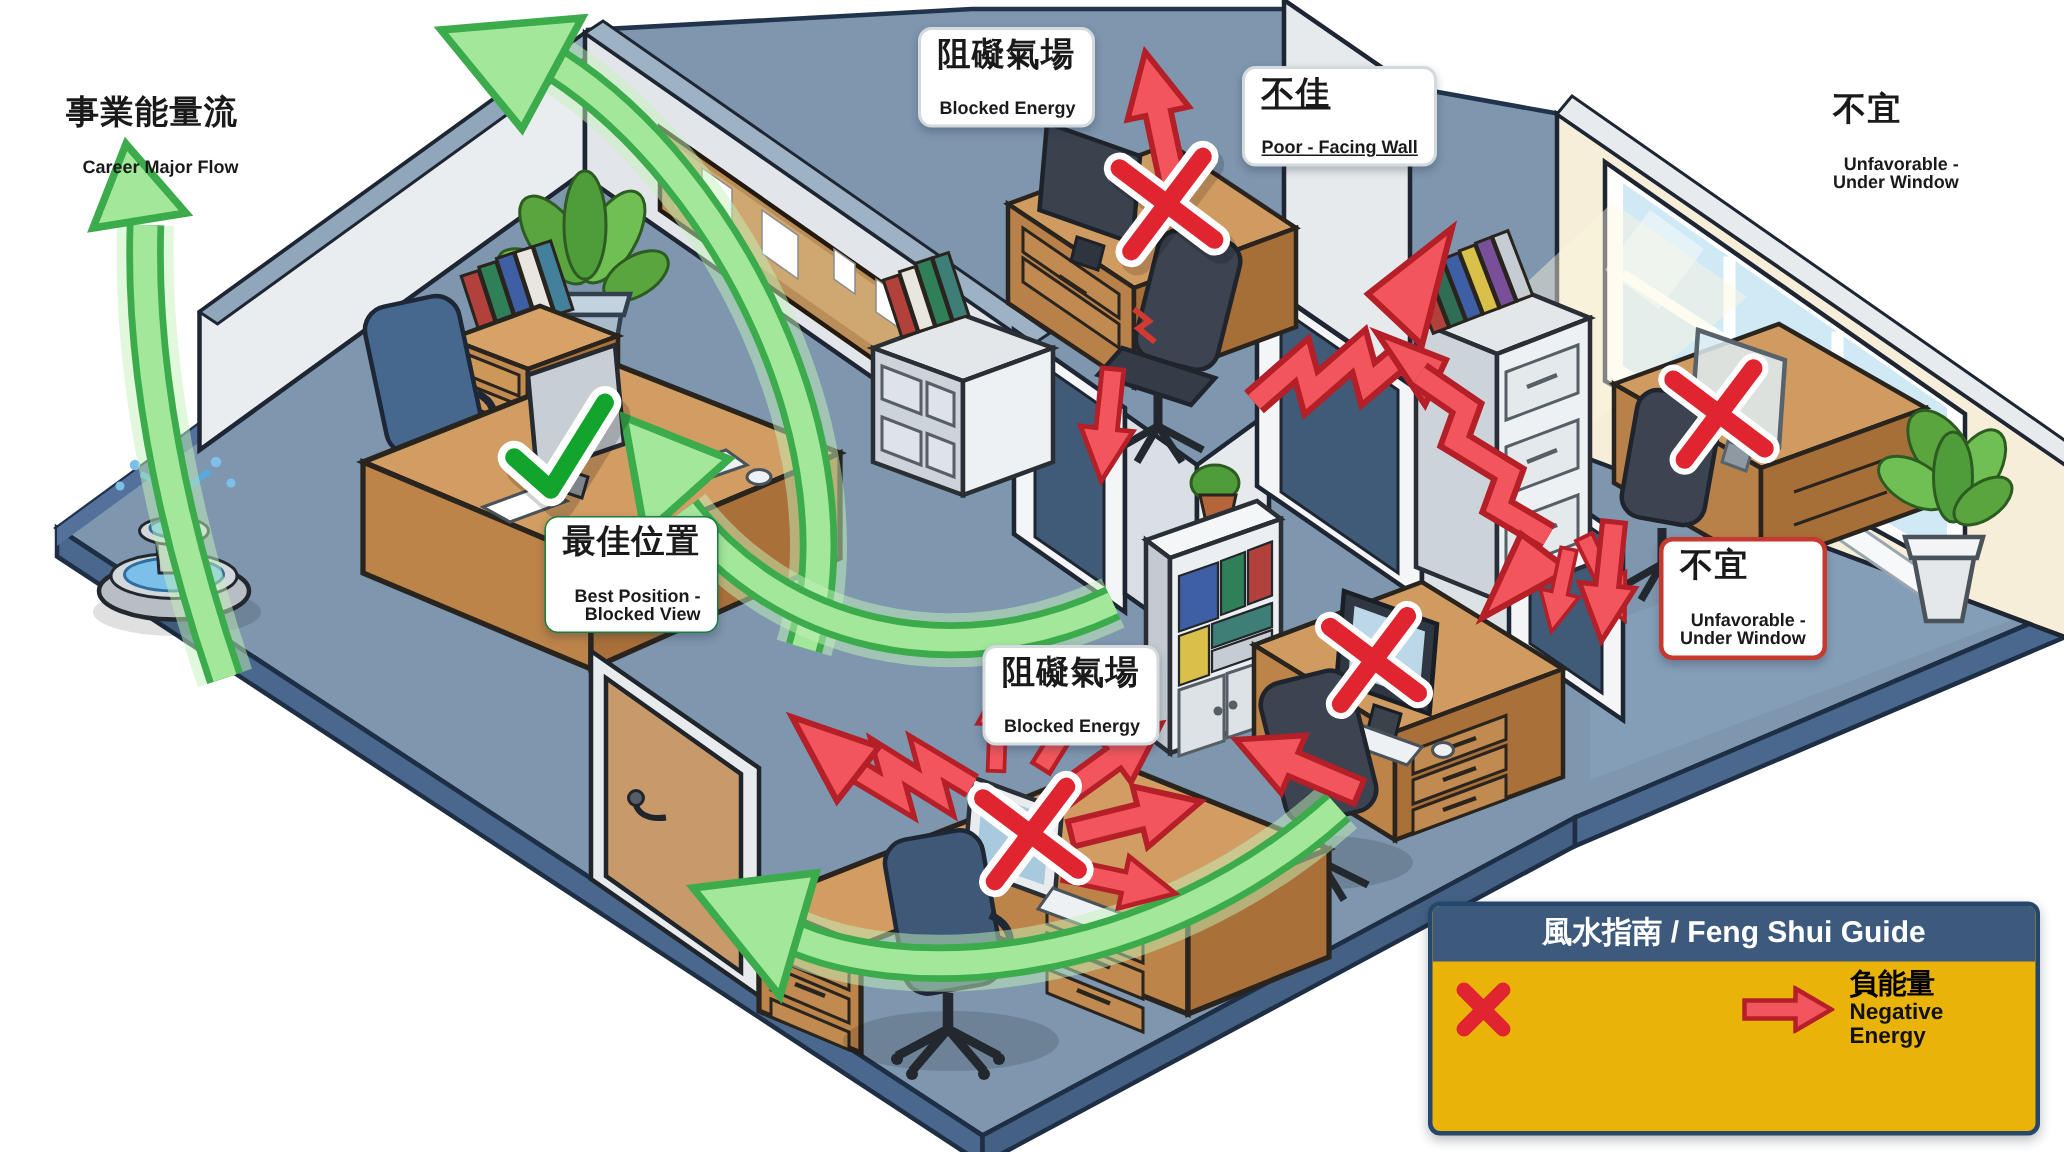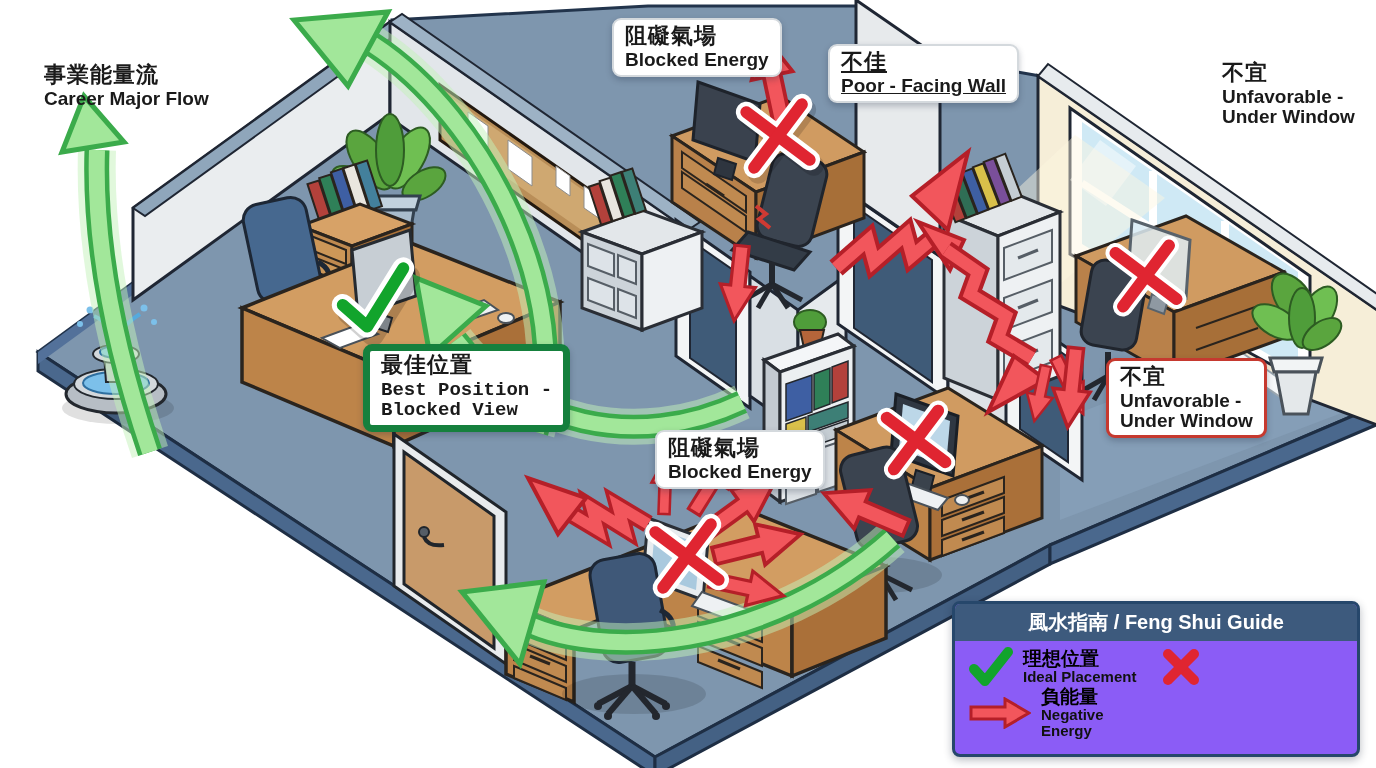--- a/index.html
+++ b/index.html
@@ -1,26 +1,26 @@
 <!DOCTYPE html>
 <html><head>
 <meta charset="utf-8">
 <style>
   html,body{margin:0;padding:0;background:#ffffff;}
   #stage{position:relative;width:1376px;height:768px;background:#ffffff;overflow:hidden;
          font-family:"Liberation Sans",sans-serif;}
   #scene{position:absolute;left:0;top:0;}
   .lbl{position:absolute;color:#1a1a1a;line-height:1.04;}
   .lbl .zh{display:block;font-size:22px;font-weight:700;letter-spacing:1px;}
-  .lbl .en{display:block;font-size:19px;font-weight:700;white-space:pre-line;margin-top:2px;}
+  .lbl .en{display:block;font-size:12px;font-weight:700;white-space:pre-line;margin-top:18px;text-align:right;}
   .boxed{background:#ffffff;border:2px solid #d4d9dd;border-radius:9px;padding:5px 11px;
          box-shadow:0 3px 6px rgba(30,40,60,.28);}
-  .boxed.green{border:7px solid #15803d;font-family:Liberation Mono, monospace;}
+  .boxed.green{border:1px solid #15803d;}
   .boxed.red{border:3px solid #c6392f;}
-  #legend{position:absolute;left:952px;top:601px;width:402px;height:150px;background:#8b5cf6;
+  #legend{position:absolute;left:952px;top:601px;width:402px;height:150px;background:#eab308;
           border:3px solid #26476b;border-radius:8px;overflow:hidden;
           box-shadow:0 3px 8px rgba(20,30,50,.3);}
   #legend .hdr{background:#3d5a7d;color:#ffffff;font-size:20px;font-weight:700;
                text-align:center;height:37px;line-height:37px;}
   #legend .grid{display:grid;grid-template-columns:1fr 1fr;grid-template-rows:1fr 1fr;
                 padding:6px 10px 8px 14px;height:99px;box-sizing:border-box;column-gap:6px;}
   .litem{display:flex;align-items:center;gap:10px;}
   .litem .ic{flex:0 0 auto;display:flex;align-items:center;}
   .litem .zh{display:block;font-size:19px;font-weight:700;line-height:1.05;}
   .litem .en{display:block;font-size:15px;font-weight:700;line-height:1.05;color:#111;}
@@ -484,31 +484,20 @@
 
 <div class="lbl boxed red" style="left:1106px;top:358px;">
   <span class="zh">不宜</span>
   <span class="en">Unfavorable -
 Under Window</span>
 </div>
 
 <div id="legend">
   <div class="hdr">風水指南 / Feng Shui Guide</div>
   <div class="grid">
-    <div class="litem">
-      <span class="ic">
-        <svg width="44" height="40" viewBox="0 0 44 40">
-              <path d="M5,22 L16,34 L39,5" fill="none" stroke="#12a42c" stroke-width="10" stroke-linecap="round" stroke-linejoin="round"></path>
-            </svg>
-      </span>
-      <span>
-        <span class="zh">理想位置</span>
-        <span class="en">Ideal Placement</span>
-      </span>
-    </div>
     <div class="litem">
       <span class="ic">
         <svg width="40" height="38" viewBox="0 0 40 38">
               <g stroke="#e02531" stroke-width="10" stroke-linecap="round">
                 <line x1="7" y1="6" x2="33" y2="32"></line>
                 <line x1="33" y1="6" x2="7" y2="32"></line>
               </g>
             </svg>
       </span>
     </div>

